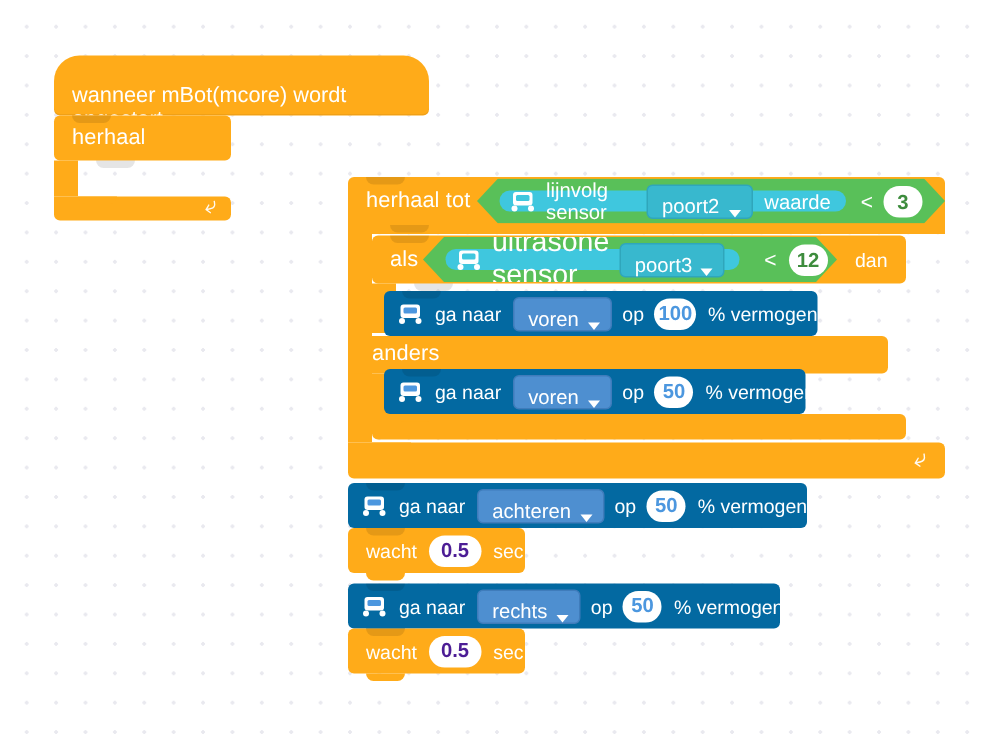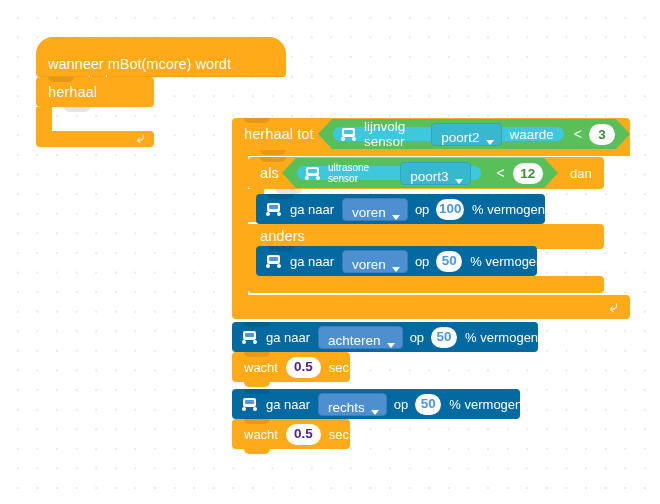--- a/index.html
+++ b/index.html
@@ -295,21 +295,21 @@
   </div>
 
   <div class="hex c-green" style="left:282px; top:158px; width:276px; height:30px;">
     <div class="hex inner c-cyan">
       <span class="robot">
         <span class="body"></span>
           <span class="screen"></span>
         <span class="wheel-l"></span>
           <span class="wheel-r"></span>
       </span>
-      <span class="txt" style="font-size:10px; margin:0 7px 0 6px;">ultrasone sensor</span>
+      <span class="txt" style="font-size:19px; margin:0 7px 0 6px;">ultrasone sensor</span>
       <span class="dd on-cyan">
         <span>poort3</span>
         <span class="caret"></span>
       </span>
     </div>
     <span class="txt" style="font-size:14px; margin:0 8px 0 8px;">&lt;</span>
     <span class="oval t-green">12</span>
   </div>
 
   <span class="txt" style="position:absolute; left:570px; top:166px;">dan</span>
@@ -329,21 +329,21 @@
     <span class="dd on-motion">
       <span>voren</span>
       <span class="caret"></span>
     </span>
     <span class="txt" style="margin:0 7px;">op</span>
     <span class="oval t-motion">100</span>
     <span class="txt" style="margin-left:8px;">% vermogen</span>
     <div class="bump c-motion"></div>
   </div>
 
-  <div class="blk c-control" style="left:248px; top:224px; width:356px; height:25px; border-radius:0 4px 4px 0;">
+  <div class="blk c-control" style="left:236px; top:224px; width:356px; height:25px; border-radius:0 4px 4px 0;">
     <span class="lbl" style="margin-left:12px;">anders</span>
   </div>
 
   <div class="c-control" style="position:absolute; left:248px; top:249px; width:16px; height:33px;"></div>
   <div class="inner-notch" style="left:276px; top:249px;"></div>
 
   <div class="blk c-motion" style="left:256px; top:246px; width:281px; height:30px; border-radius:4px;">
     <div class="notch-top"></div>
     <span class="robot on-motion" style="margin-left:10px;">
       <span class="body"></span>

